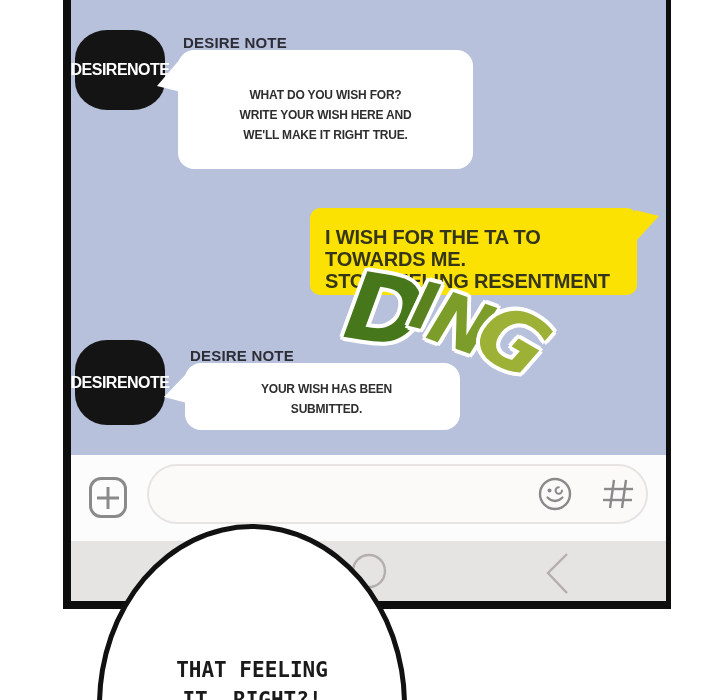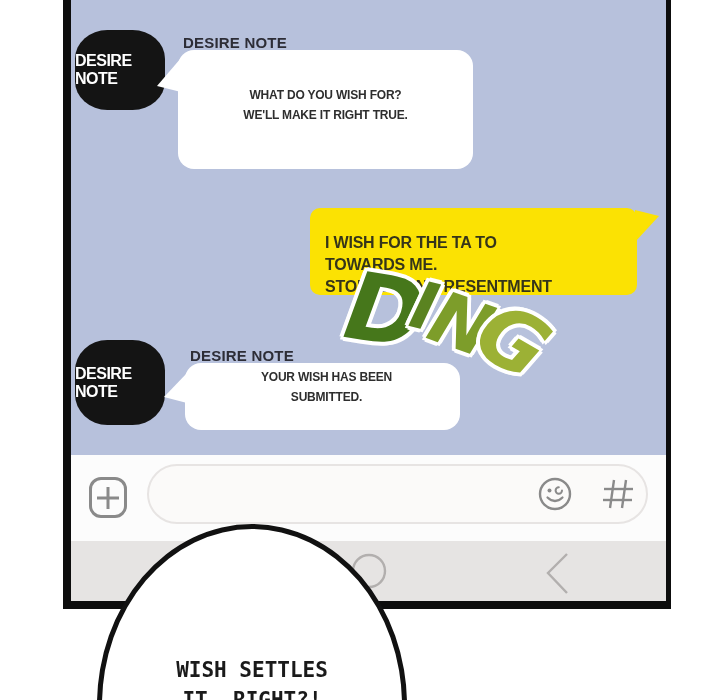--- a/index.html
+++ b/index.html
@@ -14,43 +14,43 @@
     box-sizing:border-box;
     border-left:8px solid var(--frame_color,#0d0d0d);
     border-right:5px solid var(--frame_color,#0d0d0d);
     border-bottom:8px solid var(--frame_color,#0d0d0d);
     background:var(--chat_bg,#b7c1dc);
   }
   .chat-area{position:absolute;left:0;top:0;width:595px;height:455px;background:var(--chat_bg,#b7c1dc);}
   
   .avatar{
     position:absolute;width:90px;height:80px;background:var(--avatar_bg,#141414);
-    border-radius:36%;display:flex;flex-direction:column;align-items:flex-start;justify-content:center;
+    border-radius:36%;display:flex;align-items:center;justify-content:center;
     color:var(--avatar_text,#fff);font-weight:800;font-size:16px;line-height:18px;letter-spacing:-0.5px;
   }
   .avatar1{left:4px;top:30px;}
   .avatar2{left:4px;top:340px;height:85px;}
   .sender-name{
     position:absolute;font-size:15px;font-weight:700;color:var(--name_text,#2d2d36);letter-spacing:0.2px;margin-top:10px;
   }
   .name1{left:112px;top:24px;}
   .name2{left:119px;top:337px;}
   
   .bubble{position:absolute;box-sizing:border-box;}
   .bubble .line{display:block;}
   .bubble-white{
     background:var(--bubble_white,#fff);border-radius:16px;
     color:var(--bubble_text,#2e2e2e);font-size:12px;font-weight:700;line-height:20px;letter-spacing:-0.2px;text-align:center;
   }
   .bubble1{left:107px;top:50px;width:295px;height:119px;padding:35px 10px 0 10px;}
-  .bubble2{left:114px;top:363px;width:275px;height:67px;padding:4px 10px 0 18px;}
+  .bubble2{left:114px;top:363px;width:275px;height:67px;padding:16px 10px 0 18px;}
   .bubble-yellow{
     background:var(--bubble_yellow,#fbe203);border-radius:10px;
-    color:var(--yellow_text,#35351a);font-size:16px;font-weight:700;line-height:22px;letter-spacing:-0.2px;
-    left:239px;top:208px;width:327px;height:87px;padding:24px 10px 0 15px;
+    color:var(--yellow_text,#35351a);font-size:20px;font-weight:700;line-height:22px;letter-spacing:-0.2px;
+    left:239px;top:208px;width:327px;height:87px;padding:18px 10px 0 15px;
   }
   .tail{position:absolute;}
   
   .sfx-letter{
     position:absolute;font-family:"DejaVu Sans",sans-serif;font-style:italic;font-weight:bold;
     text-shadow:-3px -3px 0 #fff,3px -3px 0 #fff,-3px 3px 0 #fff,3px 3px 0 #fff,
                  -4px 0 0 #fff,4px 0 0 #fff,0 -4px 0 #fff,0 4px 0 #fff;
     z-index:3;line-height:1;
   }
   .sfx-d{left:275px;top:264px;font-size:94px;transform:rotate(9deg);}
@@ -100,20 +100,21 @@
       <div class="avatar avatar1">
         <span>DESIRE</span>
         <span>NOTE</span>
       </div>
       <div class="sender-name name1">DESIRE NOTE</div>
       <svg class="tail" style="left:84px;top:56px;" width="28" height="38">
         <polygon points="26,2 2,30 26,36" fill="#ffffff"></polygon>
       </svg>
       <div class="bubble bubble-white bubble1">
         <span class="line">WHAT DO YOU WISH FOR?</span>
+        <span class="line">WRITE YOUR WISH HERE AND</span>
         <span class="line">WE'LL MAKE IT RIGHT TRUE.</span>
       </div>
 
       <svg class="tail" style="left:560px;top:208px;" width="30" height="38">
         <polygon points="4,2 28,8 4,34" fill="#fbe203"></polygon>
       </svg>
       <div class="bubble bubble-yellow">
         <span class="line">I WISH FOR THE TA TO</span>
         <span class="line">TOWARDS ME.</span>
         <span class="line">STOP FEELING RESENTMENT</span>
@@ -173,18 +174,18 @@
       <button class="back-btn">
         <svg width="30" height="45" viewBox="0 0 30 45">
           <polyline points="24,3 5,22 24,42" fill="none" stroke="#b2afae" stroke-width="2.4"></polyline>
         </svg>
       </button>
     </div>
   </div>
 
   <div class="balloon">
     <div class="balloon-text">
-      <span class="line">WISH SETTLES</span>
+      <span class="line">THAT FEELING</span>
       <span class="line">IT, RIGHT?!</span>
     </div>
   </div>
 
 </div>
 
 </body></html>

